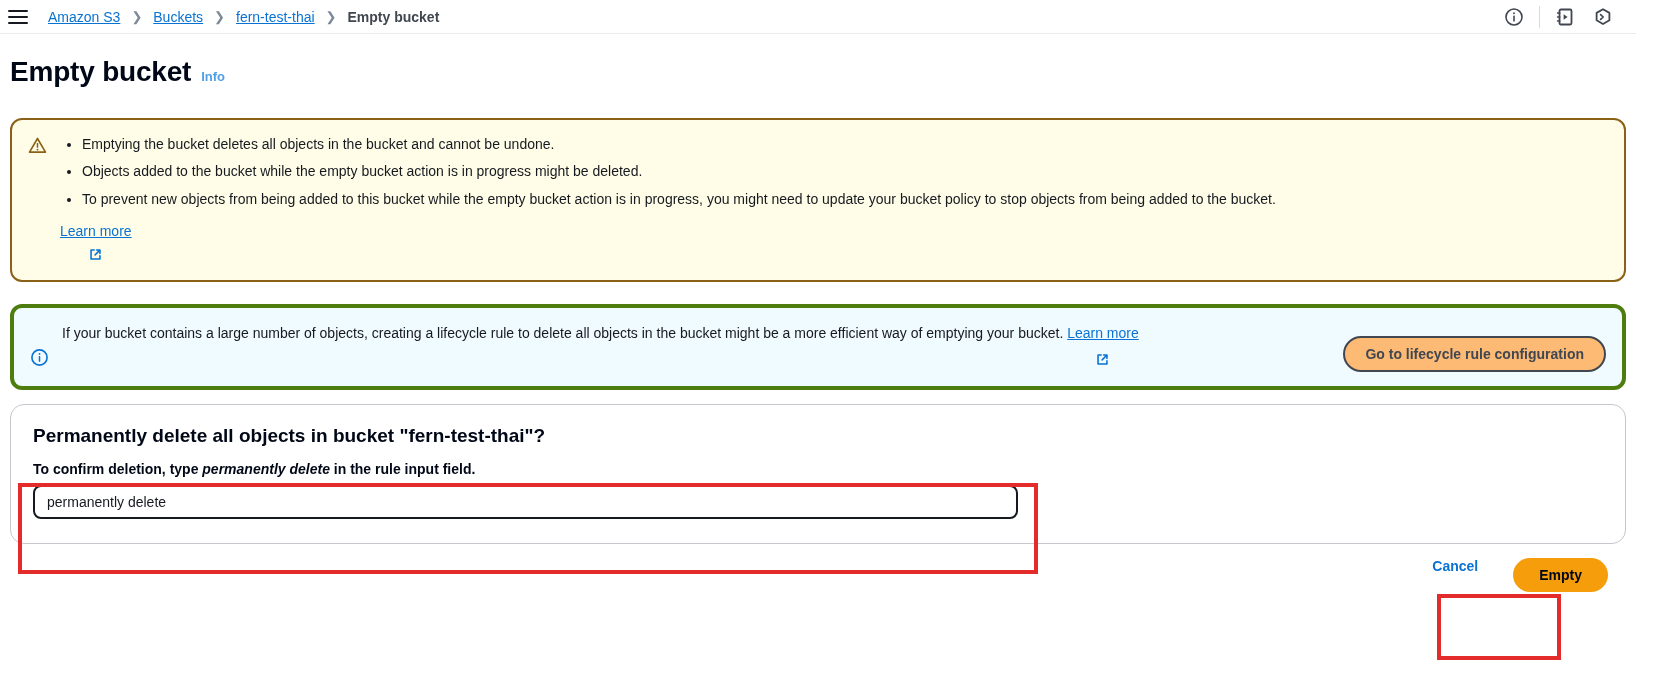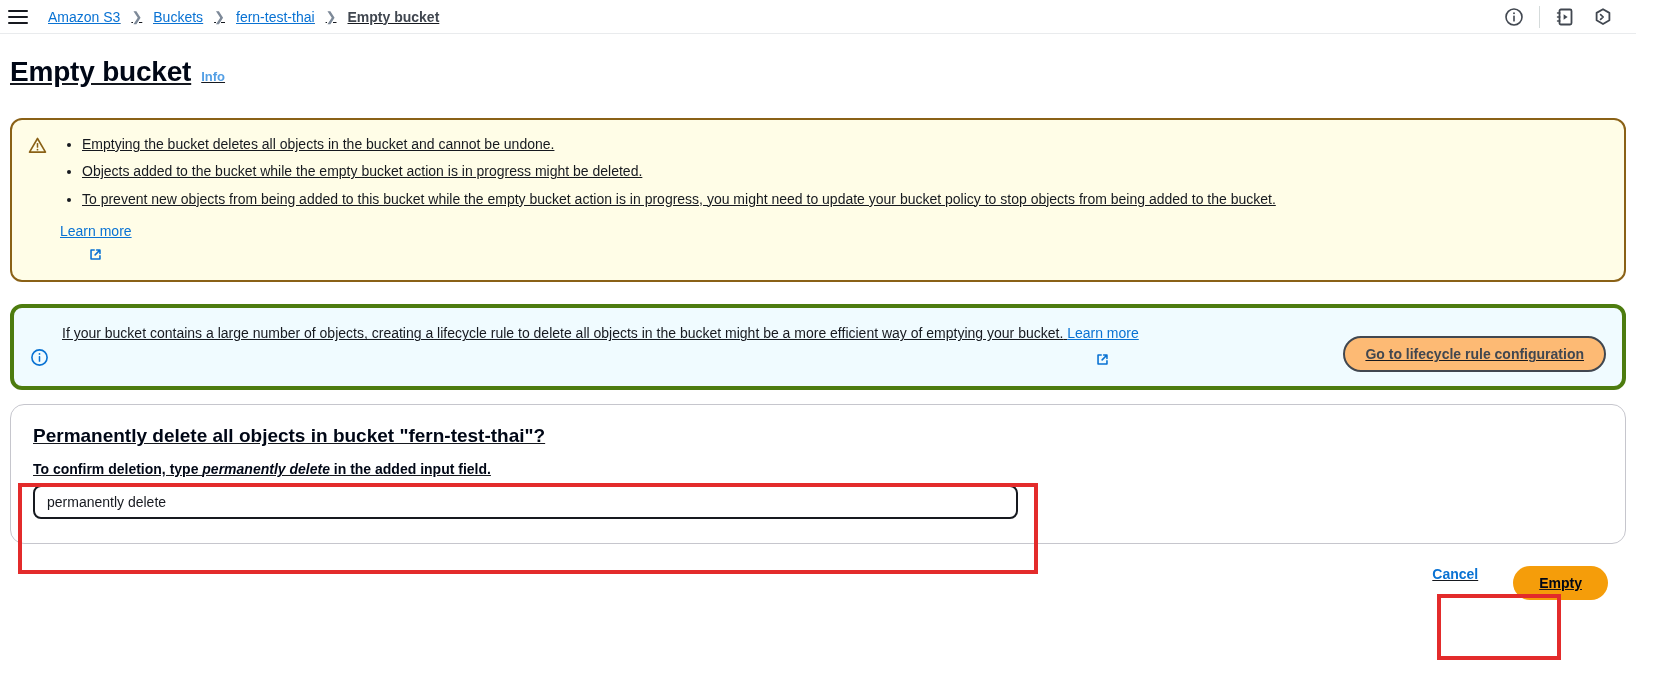--- a/index.html
+++ b/index.html
@@ -172,21 +172,21 @@
     font-size: 14px;
     border-radius: 20px;
     padding: 8px 20px;
     cursor: pointer;
     white-space: nowrap;
     font-family: "Liberation Sans", sans-serif;
   }
 
   
   .card {
-    margin: 14px 10px 8px 10px;
+    margin: 14px 10px 0 10px;
     border: 1px solid #c6c6cd;
     border-radius: 14px;
     background: #ffffff;
     padding: 20px 22px 24px 22px;
   }
   .card-title {
     font-size: 19px;
     font-weight: bold;
     color: #000716;
     margin: 0 0 14px 0;
@@ -252,21 +252,21 @@
     top: 483px;
     width: 1020px;
     height: 91px;
   }
   #annot-empty {
     left: 1437px;
     top: 594px;
     width: 124px;
     height: 66px;
   }
-  .page-wrap { position: relative; width: 1636px; height: 696px; text-decoration: underline; }
+  .page-wrap { position: relative; width: 1636px; height: 696px; }
 </style>
 </head>
 <body>
 
 <div class="page-wrap">
 
   <div class="topbar">
     <div class="hamburger">
       <span></span>
         <span></span>
@@ -360,21 +360,21 @@
           </span>
         </a>
       </div>
     </div>
     <button class="btn-normal">Go to lifecycle rule configuration</button>
   </div>
 
   <div class="card">
     <div class="card-title">Permanently delete all objects in bucket "fern-test-thai"?</div>
     <div class="field-label">
-      <span>To confirm deletion, type </span><em>permanently delete</em><span> in the added input field.</span>
+      <span>To confirm deletion, type </span><em>permanently delete</em><span> in the rule input field.</span>
     </div>
     <input class="text-input" type="text" value="permanently delete" style="">
   </div>
 
   <div class="footer">
     <a class="cancel-link">Cancel</a>
     <button class="btn-primary">Empty</button>
   </div>
 
   <div class="annot" id="annot-input"></div>

